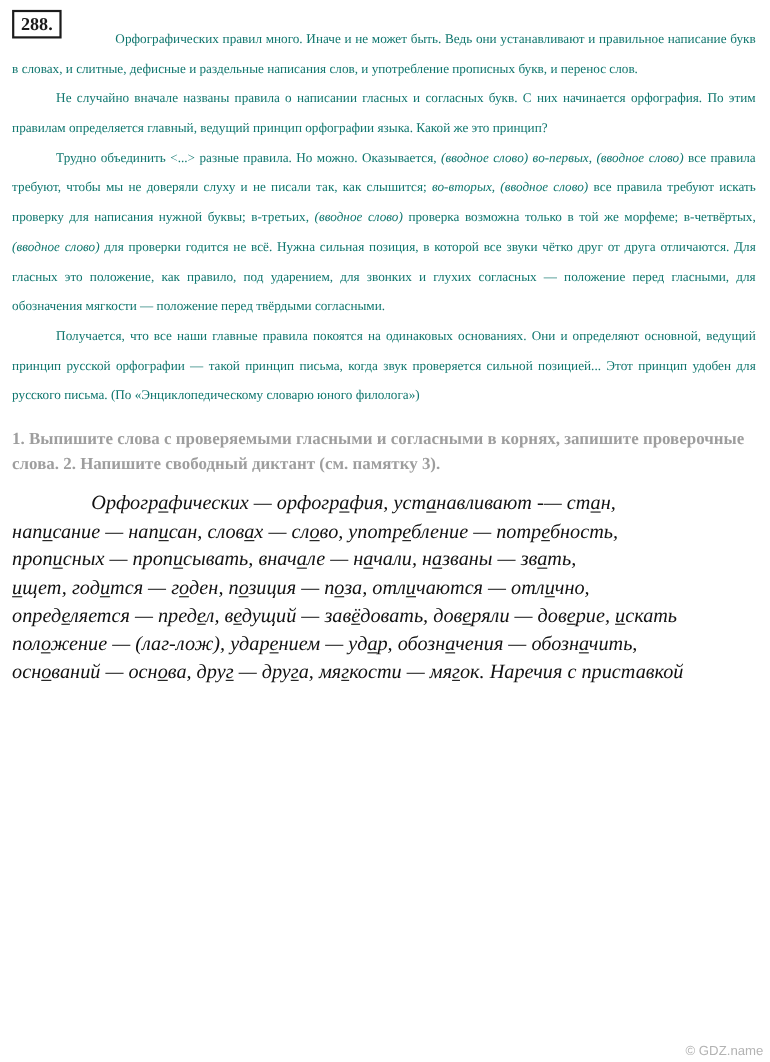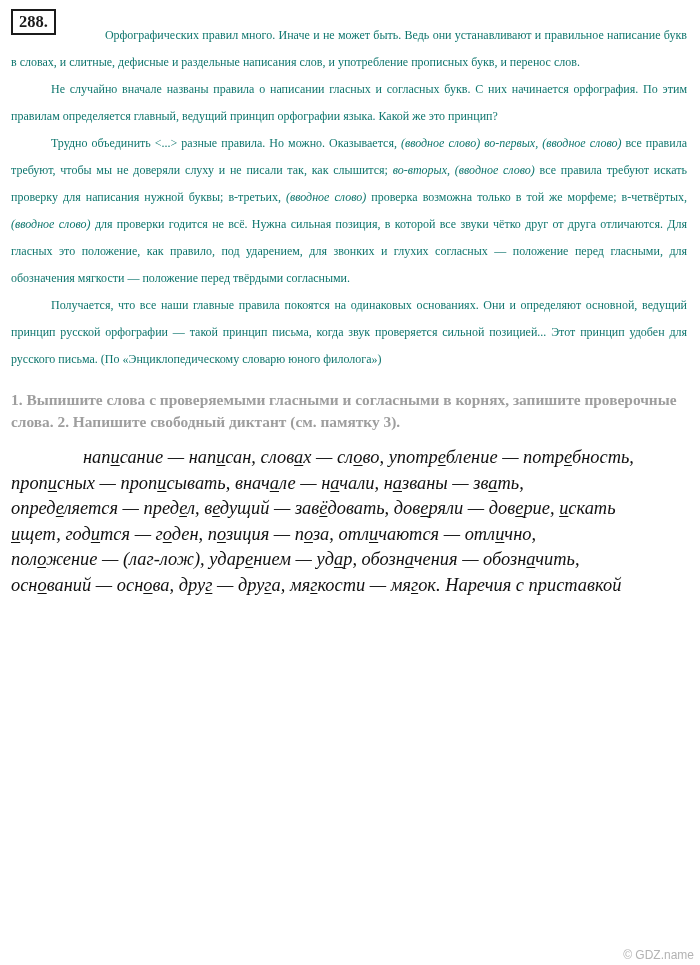--- a/index.html
+++ b/index.html
@@ -87,23 +87,24 @@
   <div class="article">
       <p class="para">Орфографических правил много. Иначе и не может быть. Ведь они устанавливают и правильное написание букв в словах, и слитные, дефисные и раздельные написания слов, и употребление прописных букв, и перенос слов.</p>
       <p class="para">Не случайно вначале названы правила о написании гласных и согласных букв. С них начинается орфография. По этим правилам определяется главный, ведущий принцип орфографии языка. Какой же это принцип?</p>
       <p class="para">Трудно объединить &lt;...&gt; разные правила. Но можно. Оказывается, <i>(вводное слово)</i> <i>во-первых,</i> <i>(вводное слово)</i> все правила требуют, чтобы мы не доверяли слуху и не писали так, как слышится; <i>во-вторых,</i> <i>(вводное слово)</i> все правила требуют искать проверку для написания нужной буквы; в-третьих, <i>(вводное слово)</i> проверка возможна только в той же морфеме; в-четвёртых, <i>(вводное слово)</i> для проверки годится не всё. Нужна сильная позиция, в которой все звуки чётко друг от друга отличаются. Для гласных это положение, как правило, под ударением, для звонких и глухих согласных — положение перед гласными, для обозначения мягкости — положение перед твёрдыми согласными.</p>
       <p class="para">Получается, что все наши главные правила покоятся на одинаковых основаниях. Они и определяют основной, ведущий принцип русской орфографии — такой принцип письма, когда звук проверяется сильной позицией... Этот принцип удобен для русского письма. (По «Энциклопедическому словарю юного филолога»)</p>
     </div>
 
   <div class="task-foot">1. Выпишите слова с проверяемыми гласными и согласными в корнях, запишите проверочные слова. 2. Напишите свободный диктант (см. памятку 3).</div>
 
   <div class="answer">
+      <div class="ans-line">Орфогр<u>а</u>фических — орфогр<u>а</u>фия, уст<u>а</u>навливают -— ст<u>а</u>н,</div>
       <div class="ans-line">нап<u>и</u>сание — нап<u>и</u>сан, слов<u>а</u>х — сл<u>о</u>во, употр<u>е</u>бление — потр<u>е</u>бность,</div>
       <div class="ans-line">проп<u>и</u>сных — проп<u>и</u>сывать, внач<u>а</u>ле — н<u>а</u>чали, н<u>а</u>званы — зв<u>а</u>ть,</div>
+      <div class="ans-line"><u>и</u>щет, год<u>и</u>тся — г<u>о</u>ден, п<u>о</u>зиция — п<u>о</u>за, отл<u>и</u>чаются — отл<u>и</u>чно,</div>
       <div class="ans-line">опред<u>е</u>ляется — пред<u>е</u>л, в<u>е</u>дущий — зав<u>ё</u>довать, дов<u>е</u>ряли — дов<u>е</u>рие, <u>и</u>скать</div>
-      <div class="ans-line"><u>и</u>щет, год<u>и</u>тся — г<u>о</u>ден, п<u>о</u>зиция — п<u>о</u>за, отл<u>и</u>чаются — отл<u>и</u>чно,</div>
       <div class="ans-line">пол<u>о</u>жение — (лаг-лож), удар<u>е</u>нием — уд<u>а</u>р, обозн<u>а</u>чения — обозн<u>а</u>чить,</div>
       <div class="ans-line">осн<u>о</u>ваний — осн<u>о</u>ва, дру<u>г</u> — дру<u>г</u>а, мя<u>г</u>кости — мя<u>г</u>ок. Наречия с приставкой</div>
     </div>
 
 </div>
 
 <div class="watermark">© GDZ.name</div>
 
 </body></html>

